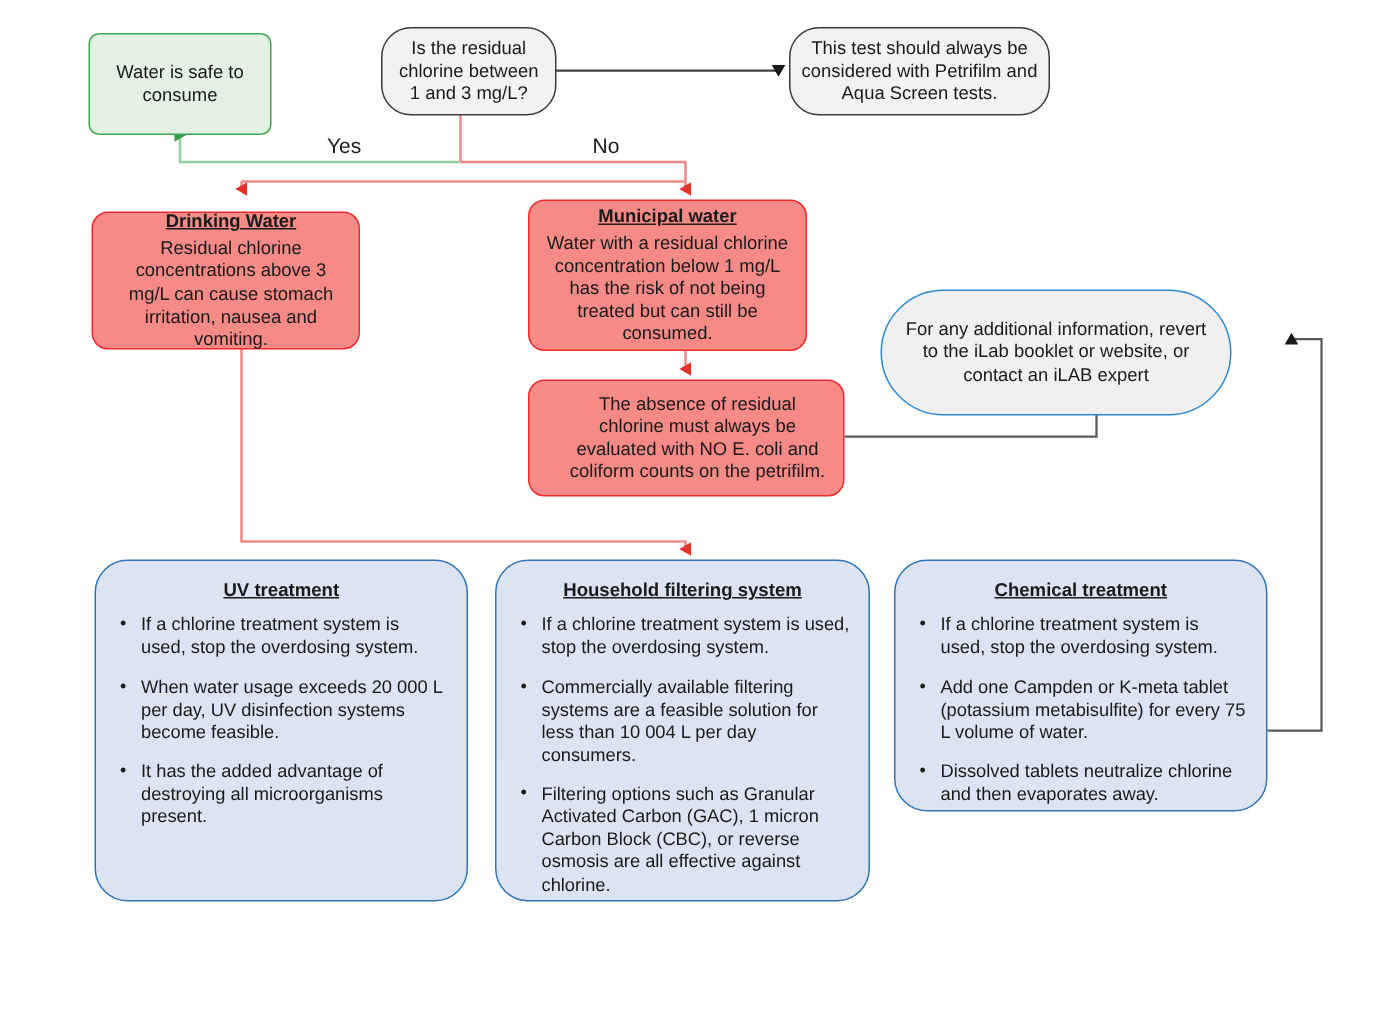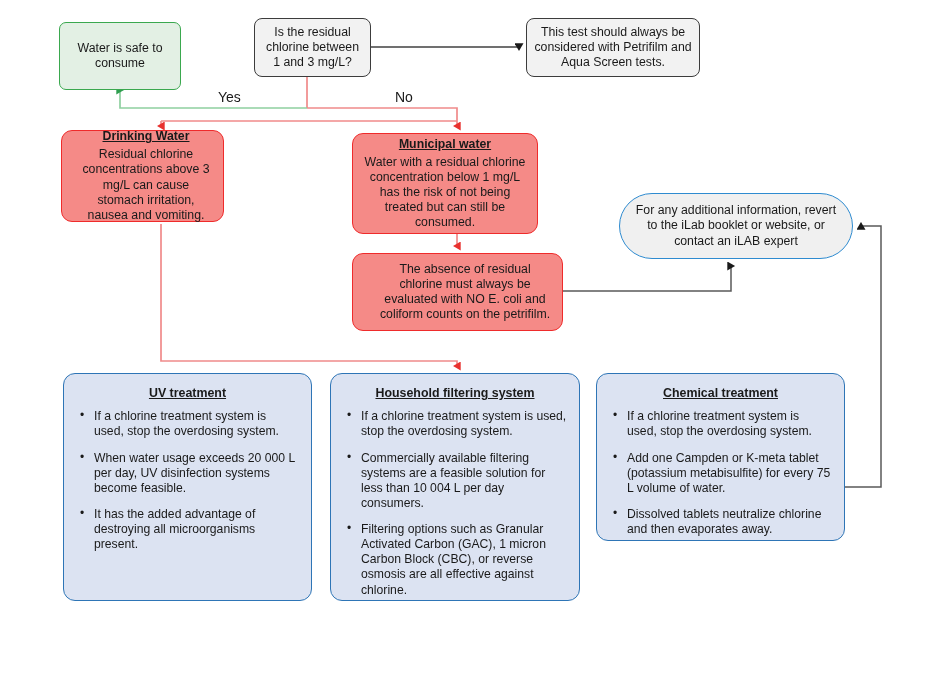--- a/index.html
+++ b/index.html
@@ -30,21 +30,21 @@
   }
   .node .ttl {
     font-weight: bold;
     text-decoration: underline;
     display: block;
   }
   
   .box-dark {
     background: #f2f2f2;
     border: 1.6px solid #3c3c3c;
-    border-radius: 8px;
+    border-radius: 20px;
     font-size: 12.3px;
     color: #1a1a1a;
     padding: 4px 6px;
   }
   
   .box-green {
     background: #e3f0e4;
     border: 1.6px solid #3aa84e;
     border-radius: 7px;
     font-size: 12.3px;
@@ -58,21 +58,21 @@
     border-radius: 11px;
     font-size: 12.3px;
     color: #1a1a1a;
     padding: 6px 9px;
   }
   .box-red .ttl { margin-bottom: 3px; }
   
   .box-blue {
     background: #dce3f2;
     border: 1.7px solid #2e75b6;
-    border-radius: 12px;
+    border-radius: 22px;
     font-size: 12.2px;
     color: #1a1a1a;
     padding: 12px 10px 10px 10px;
     justify-content: flex-start;
     align-items: stretch;
     text-align: left;
   }
   .box-blue .ttl {
     text-align: center;
     margin-bottom: 8px;
@@ -183,35 +183,35 @@
     <span>Is the residual chlorine between 1 and 3 mg/L?</span>
   </div>
 
   <div class="node box-dark" style="left:526px; top:18px; width:174px; height:59px;">
     <span>This test should always be considered with Petrifilm and Aqua Screen tests.</span>
   </div>
 
   <div class="edge-label" style="left:218px; top:89px;">Yes</div>
   <div class="edge-label" style="left:395px; top:89px;">No</div>
 
-  <div class="node box-red" style="left:61px; top:130px; width:163px; height:92px;padding-left:16px;">
+  <div class="node box-red" style="left:61px; top:141px; width:179px; height:92px;padding-left:16px;">
     <span class="ttl">Drinking Water</span>
     <span>Residual chlorine concentrations above 3 mg/L can cause stomach irritation, nausea and vomiting.</span>
   </div>
 
   <div class="node box-red" style="left:352px; top:133px; width:186px; height:101px;">
     <span class="ttl">Municipal water</span>
     <span>Water with a residual chlorine concentration below 1 mg/L has the risk of not being treated but can still be consumed.</span>
   </div>
 
   <div class="node box-red" style="left:352px; top:253px; width:211px; height:78px;padding-left:24px;">
     <span>The absence of residual chlorine must always be evaluated with NO E. coli and coliform counts on the petrifilm.</span>
   </div>
 
-  <div class="node box-pill" style="left:619px; top:193px; width:234px; height:66px;">
+  <div class="node box-pill" style="left:587px; top:193px; width:234px; height:84px;">
     <span>For any additional information, revert to the iLab booklet or website, or contact an iLAB expert</span>
   </div>
 
   <div class="node box-blue" style="left:63px; top:373px; width:249px; height:228px;">
     <span class="ttl">UV treatment</span>
     <ul>
       <li>If a chlorine treatment system is used, stop the overdosing system.</li>
       <li>When water usage exceeds 20 000 L per day, UV disinfection systems become feasible.</li>
       <li>It has the added advantage of destroying all microorganisms present.</li>
     </ul>

